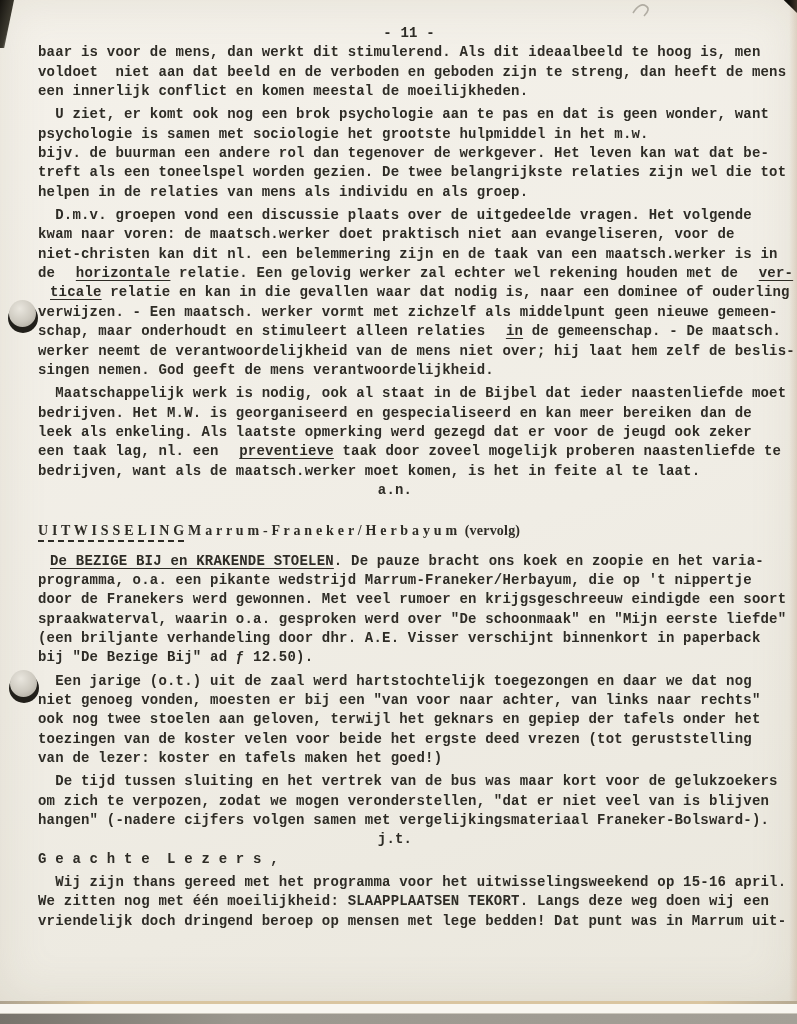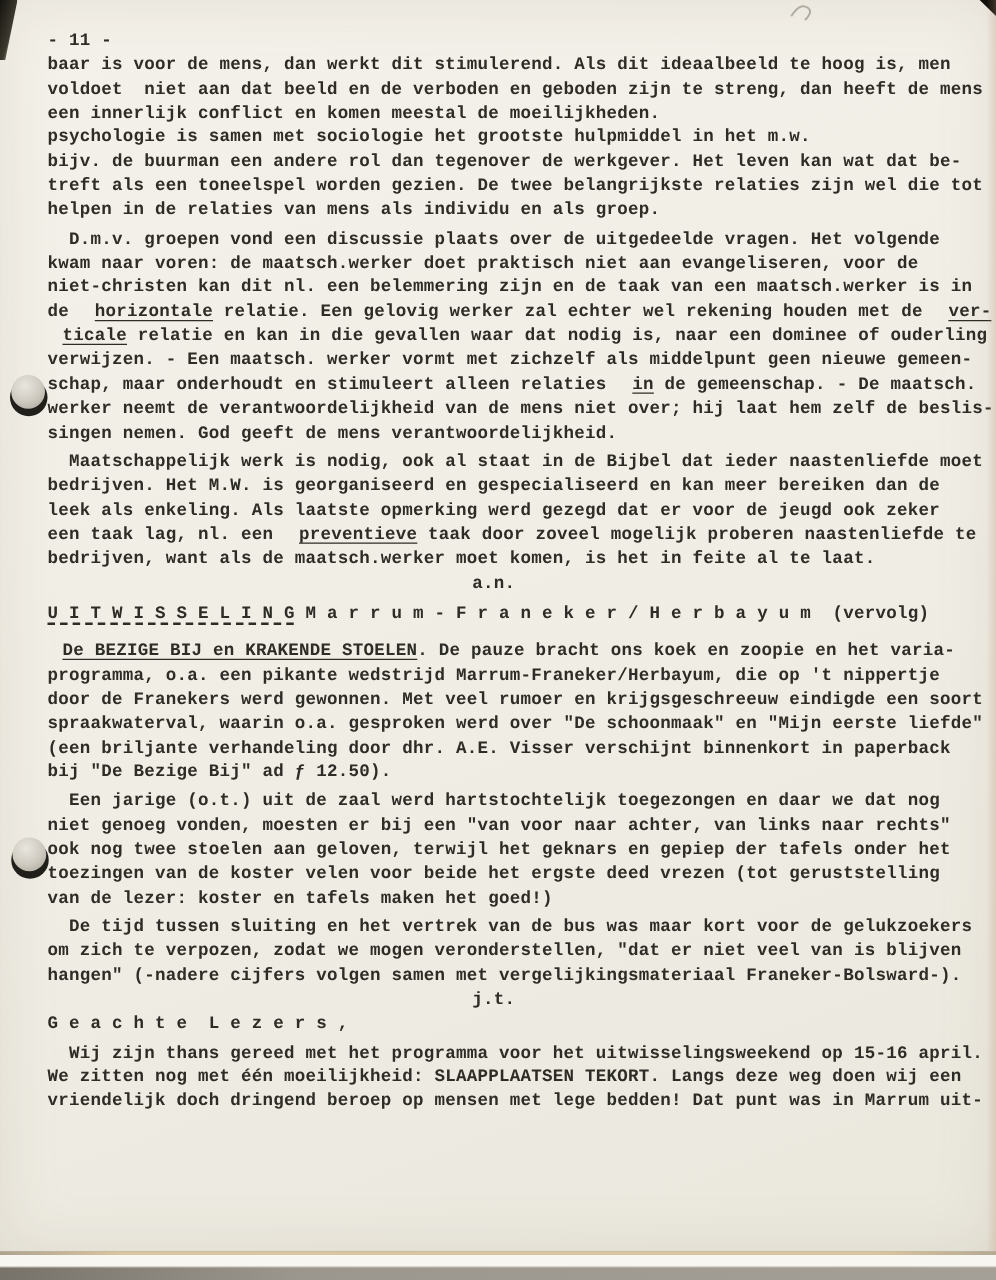--- a/index.html
+++ b/index.html
@@ -33,23 +33,23 @@
     background:radial-gradient(circle at 40% 32%,#e9e6de 0%,#cdc9bf 55%,#a5a095 100%);
   }
   .hole-1{left:8px;top:303px;}
   .hole-2{left:9px;top:673px;}
   .textcol{
     position:absolute;left:38px;top:24px;width:742px;
     font-size:14px;line-height:19.35px;font-weight:700;
     color:#2e2c26;letter-spacing:.2px;
   }
   .line{white-space:pre;}
-  .page-number{text-align:left;}
+  .page-number{text-align:center;}
   .paragraph-start{margin-top:4px;}
-  .section-heading{margin-top:5px;margin-bottom:11px;}
+  .section-heading{margin-top:21px;margin-bottom:11px;font-family:Liberation Serif, serif;}
   .signature{text-align:center;padding-right:28px;}
   .u-solid{text-decoration:underline;text-decoration-thickness:1.4px;text-underline-offset:3px;padding-left:12px;}
   .u-dashed{text-decoration:underline dashed;text-decoration-thickness:1.6px;text-underline-offset:5px;}
   .sheet-edge{position:absolute;left:0;top:1001px;width:797px;height:3px;
     background:linear-gradient(to right,rgba(217,197,160,.4),#d9c5a0 12%,#d9c5a0 88%,rgba(217,197,160,.5));}
   .under-sheet{position:absolute;left:0;top:1004px;width:797px;height:9px;
     background:#f8f6f0;border-bottom:1px solid #ccc8bd;}
   .desk-shade{position:absolute;left:0;top:1014px;width:797px;height:10px;
     background:linear-gradient(to right,#77736b,#9b978e 30%,#a4a097);}
 </style>
@@ -62,20 +62,21 @@
   <svg class="pencil" width="24" height="18">
     <path d="M3 13 Q 10 2 16 6 Q 21 9 14 16" fill="none" stroke="#8a857a" stroke-width="1.6"></path>
   </svg>
   <div class="hole hole-1"></div>
   <div class="hole hole-2"></div>
   <div class="textcol">
       <div class="line page-number"><span>- 11 -</span></div>
       <div class="line paragraph-line"><span>baar is voor de mens, dan werkt dit stimulerend. Als dit ideaalbeeld te hoog is, men</span></div>
       <div class="line paragraph-line"><span>voldoet  niet aan dat beeld en de verboden en geboden zijn te streng, dan heeft de mens</span></div>
       <div class="line paragraph-line"><span>een innerlijk conflict en komen meestal de moeilijkheden.</span></div>
+      <div class="line paragraph-start"><span>  U ziet, er komt ook nog een brok psychologie aan te pas en dat is geen wonder, want</span></div>
       <div class="line paragraph-line"><span>psychologie is samen met sociologie het grootste hulpmiddel in het m.w.</span></div>
       <div class="line paragraph-line"><span>bijv. de buurman een andere rol dan tegenover de werkgever. Het leven kan wat dat be-</span></div>
       <div class="line paragraph-line"><span>treft als een toneelspel worden gezien. De twee belangrijkste relaties zijn wel die tot</span></div>
       <div class="line paragraph-line"><span>helpen in de relaties van mens als individu en als groep.</span></div>
       <div class="line paragraph-start"><span>  D.m.v. groepen vond een discussie plaats over de uitgedeelde vragen. Het volgende</span></div>
       <div class="line paragraph-line"><span>kwam naar voren: de maatsch.werker doet praktisch niet aan evangeliseren, voor de</span></div>
       <div class="line paragraph-line"><span>niet-christen kan dit nl. een belemmering zijn en de taak van een maatsch.werker is in</span></div>
       <div class="line paragraph-line"><span>de </span><span class="u-solid">horizontale</span><span> relatie. Een gelovig werker zal echter wel rekening houden met de </span><span class="u-solid">ver-</span></div>
       <div class="line paragraph-line"><span class="u-solid">ticale</span><span> relatie en kan in die gevallen waar dat nodig is, naar een dominee of ouderling</span></div>
       <div class="line paragraph-line"><span>verwijzen. - Een maatsch. werker vormt met zichzelf als middelpunt geen nieuwe gemeen-</span></div>

